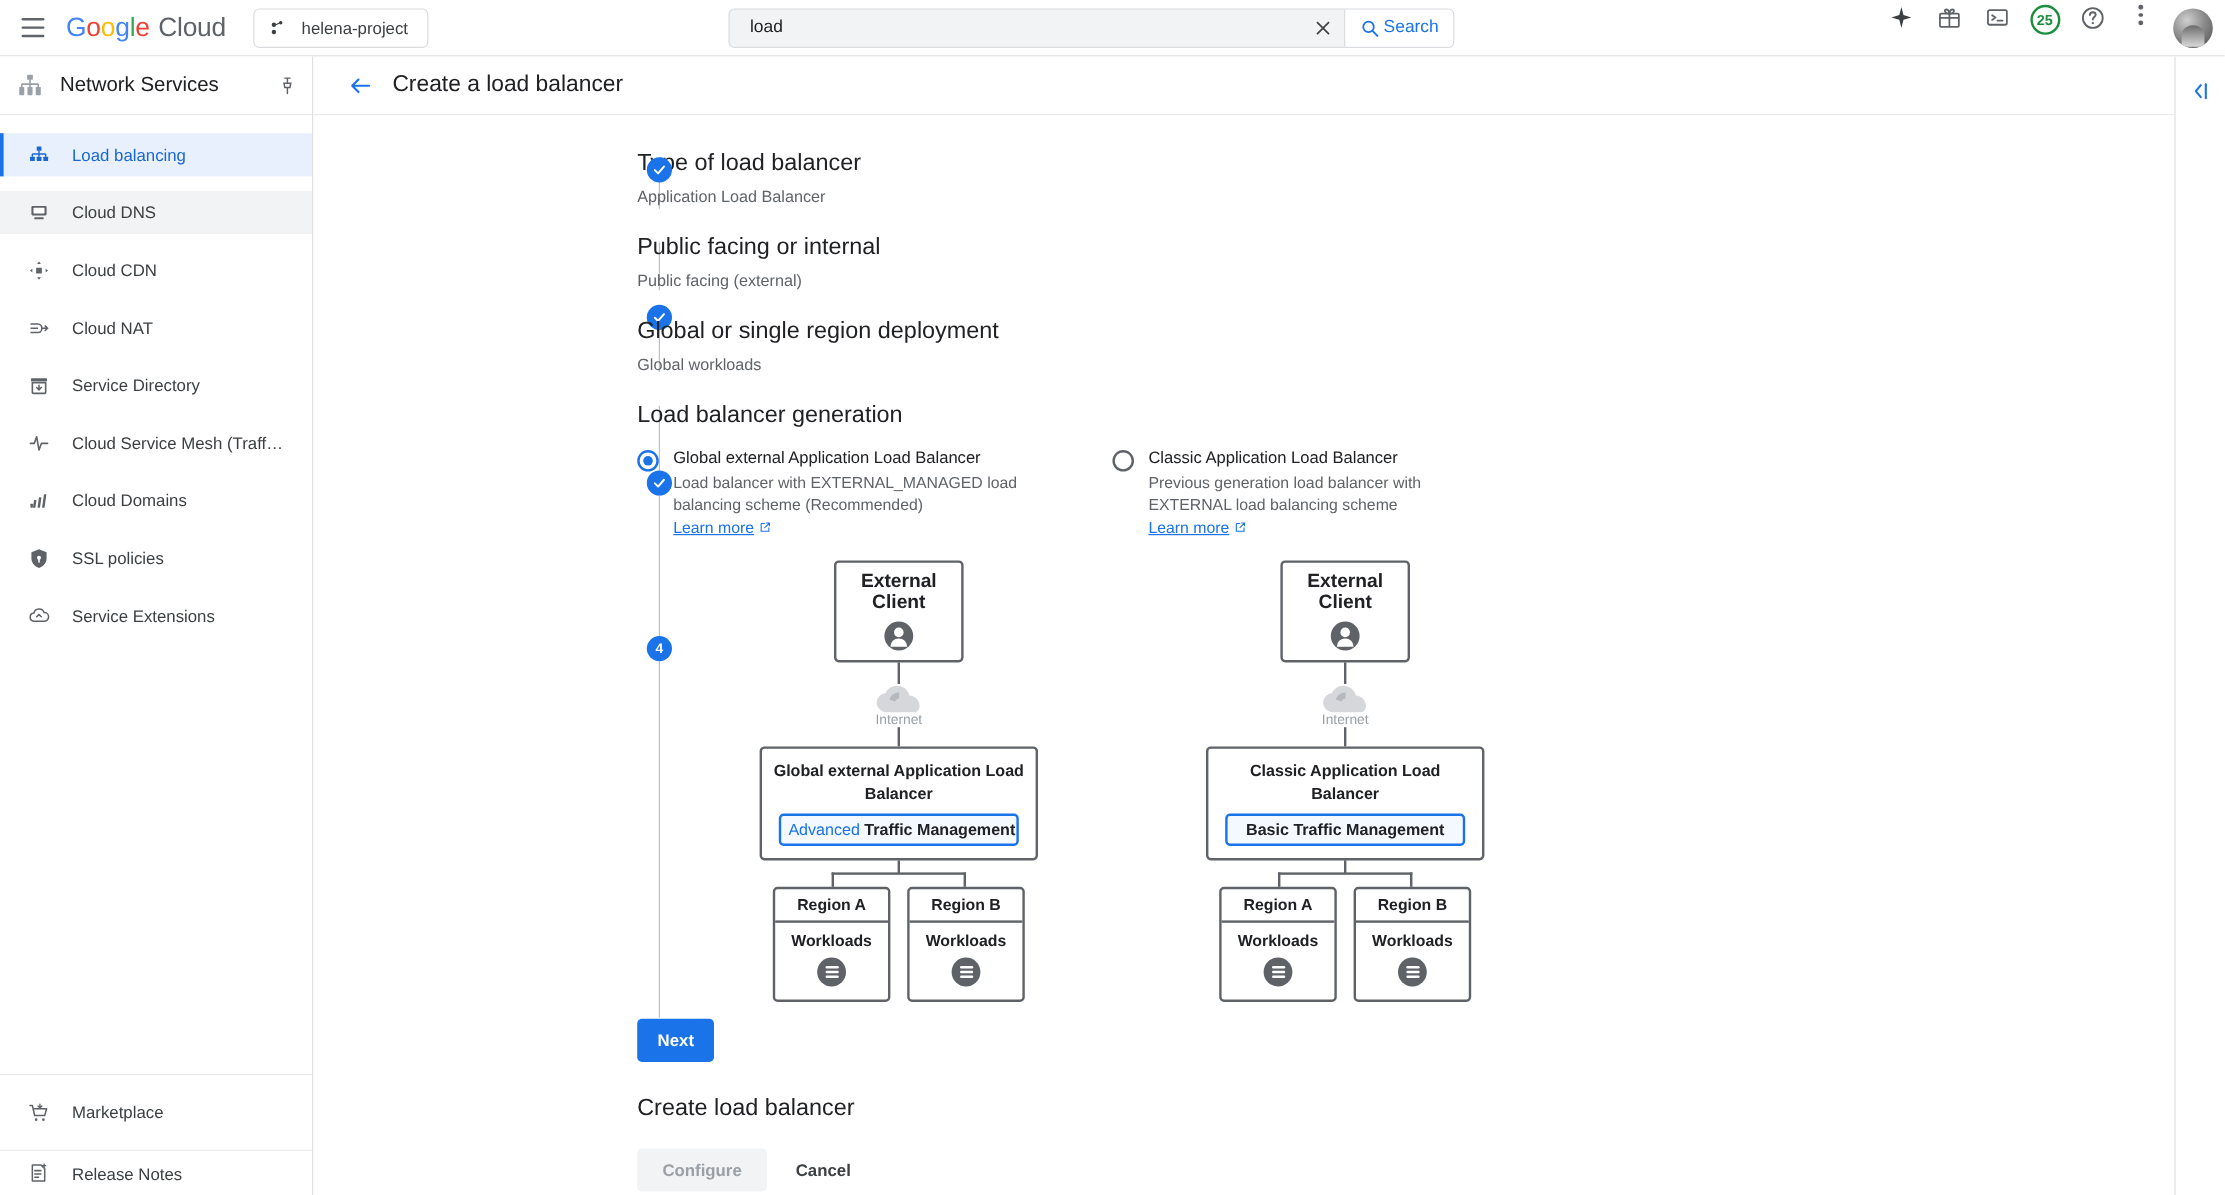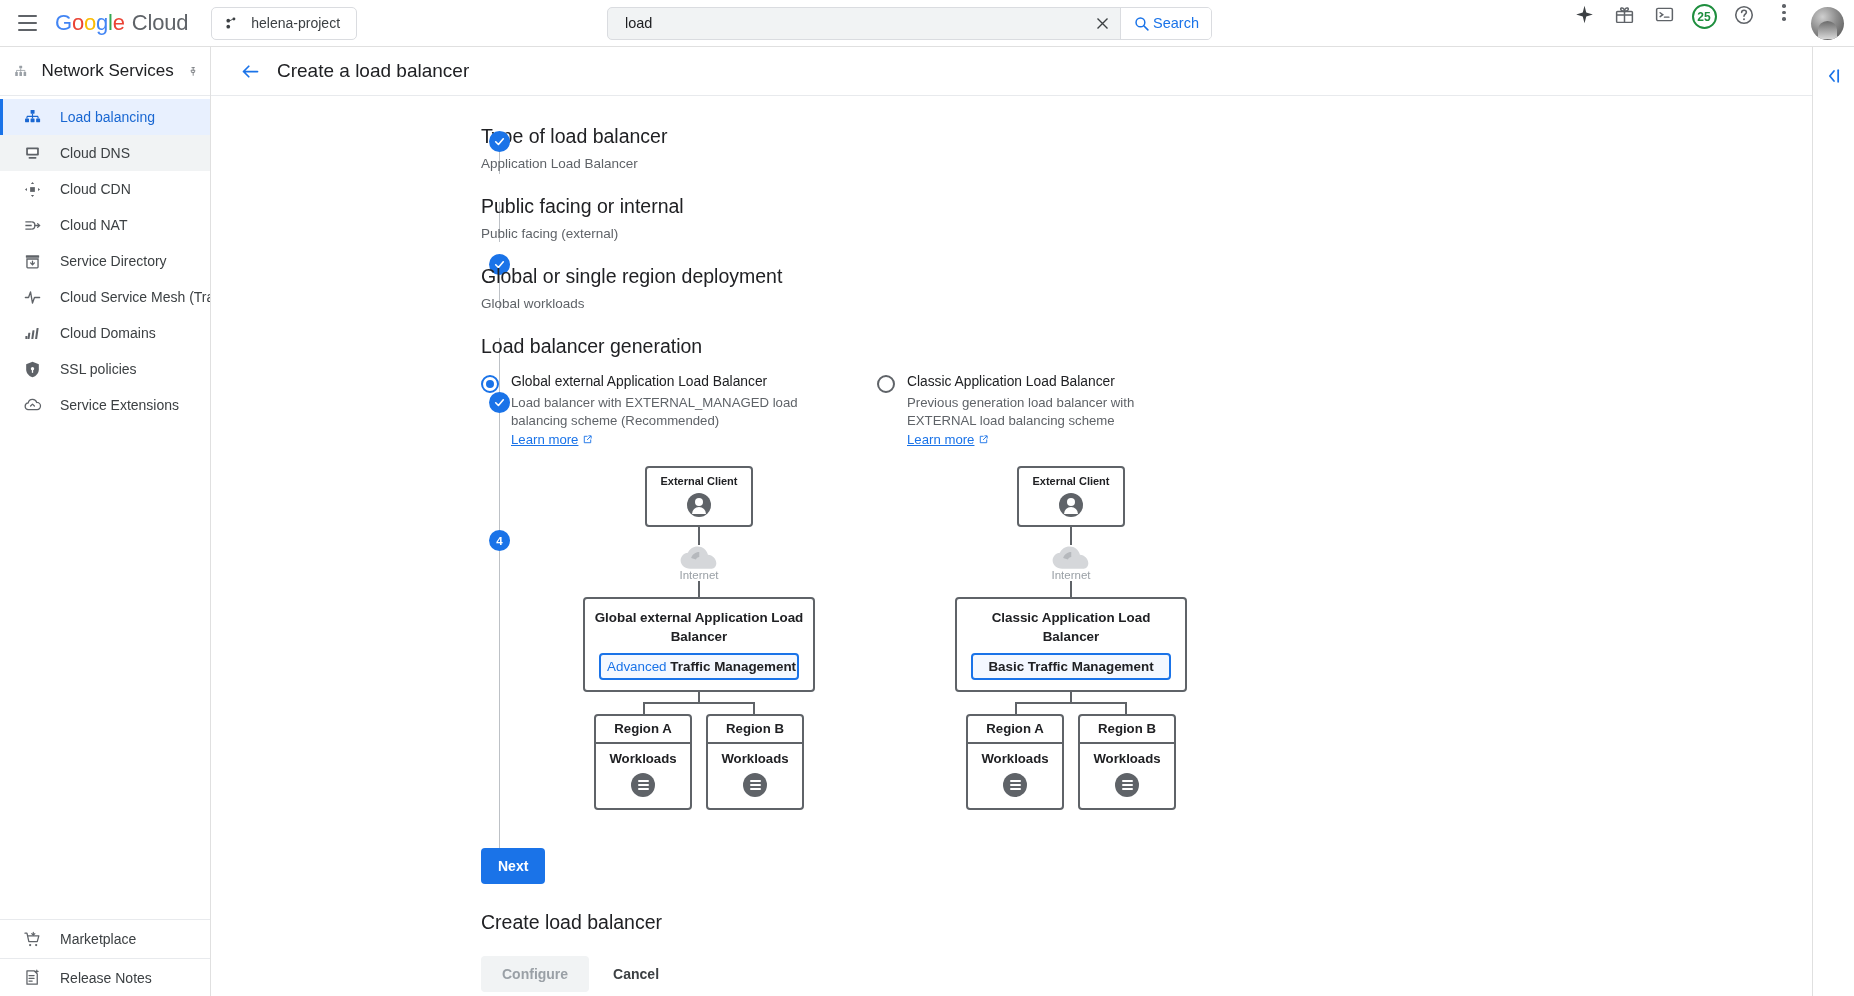--- a/index.html
+++ b/index.html
@@ -77,33 +77,33 @@
   .avatar::after {
     content: ""; position: absolute; left: 20%; top: 45%; width: 60%; height: 55%;
     background: linear-gradient(180deg, #6b6b6b 0%, #d8d8d8 100%); border-radius: 50% 50% 0 0;
   }
 
   
   .body-row { display: flex; height: 949px; width: 100%; }
 
   
   .sidebar {
-    width: 211px; flex: none; border-right: 1px solid #e0e0e0;
+    width: 261px; flex: none; border-right: 1px solid #e0e0e0;
     display: flex; flex-direction: column; background: #fff; position: relative;
   }
   .sb-header {
     height: 49px; display: flex; align-items: center; gap: 14px;
     padding: 0 12px 0 14px; border-bottom: 1px solid #e8eaed; flex: none;
   }
   .sb-title { font-size: 17px; color: #202124; flex: 1; white-space: nowrap; }
   .sb-list { flex: 1; overflow: hidden; padding-top: 3px; }
   .sb-item {
     height: 36px; display: flex; align-items: center; gap: 18px;
     padding-left: 22px; font-size: 14px; color: #3c4043; cursor: pointer;
-    position: relative; white-space: nowrap;
+    position: relative; white-space: nowrap; margin-top: 12px;
   }
   .sb-item .sb-ic { width: 20px; height: 20px; display: flex; align-items: center; justify-content: center; flex: none; color: #5f6368; }
   .sb-item.active { background: #e8f0fe; color: #1967d2; }
   .sb-item.active .sb-ic { color: #1967d2; }
   .sb-item.active::before { content: ""; position: absolute; left: 0; top: 0; bottom: 0; width: 3px; background: #1a73e8; }
   .sb-item.hovered { background: #f1f3f4; }
   .sb-footer { border-top: 1px solid #e8eaed; flex: none; }
   .sb-footer .sb-item { height: 38px; }
   .sb-footer .sb-item + .sb-item { border-top: 1px solid #e8eaed; }
 
@@ -161,21 +161,21 @@
   .diagrams { position: relative; margin-top: 18px; height: 360px; }
   .diagram { position: absolute; top: 0; width: 300px; }
   .diagram.d1 { left: 68px; }
   .diagram.d2 { left: 440px; }
 
   .dbox {
     border: 2px solid #5f6368; border-radius: 4px; background: #fff;
     text-align: center; position: relative; z-index: 2;
   }
   .client-box { width: 108px; margin: 0 auto; padding: 7px 0 8px; }
-  .client-box .t { font-size: 11px; font-weight: bold; color: #202124; }
+  .client-box .t { font-size: 16px; font-weight: bold; color: #202124; }
   .person {
     width: 24px; height: 24px; border-radius: 50%; background: #5f6368;
     margin: 6px auto 0; position: relative;
   }
   .person::before { content: ""; position: absolute; left: 50%; top: 5px; transform: translateX(-50%); width: 8px; height: 8px; border-radius: 50%; background: #fff; }
   .person::after { content: ""; position: absolute; left: 50%; bottom: 3px; transform: translateX(-50%); width: 14px; height: 7px; border-radius: 7px 7px 0 0; background: #fff; }
 
   .connector { width: 2px; background: #5f6368; margin: 0 auto; }
   .internet-node { text-align: center; position: relative; }
   .internet-label { font-size: 11.5px; color: #9aa0a6; margin-top: -4px; position: relative; z-index: 3; }

